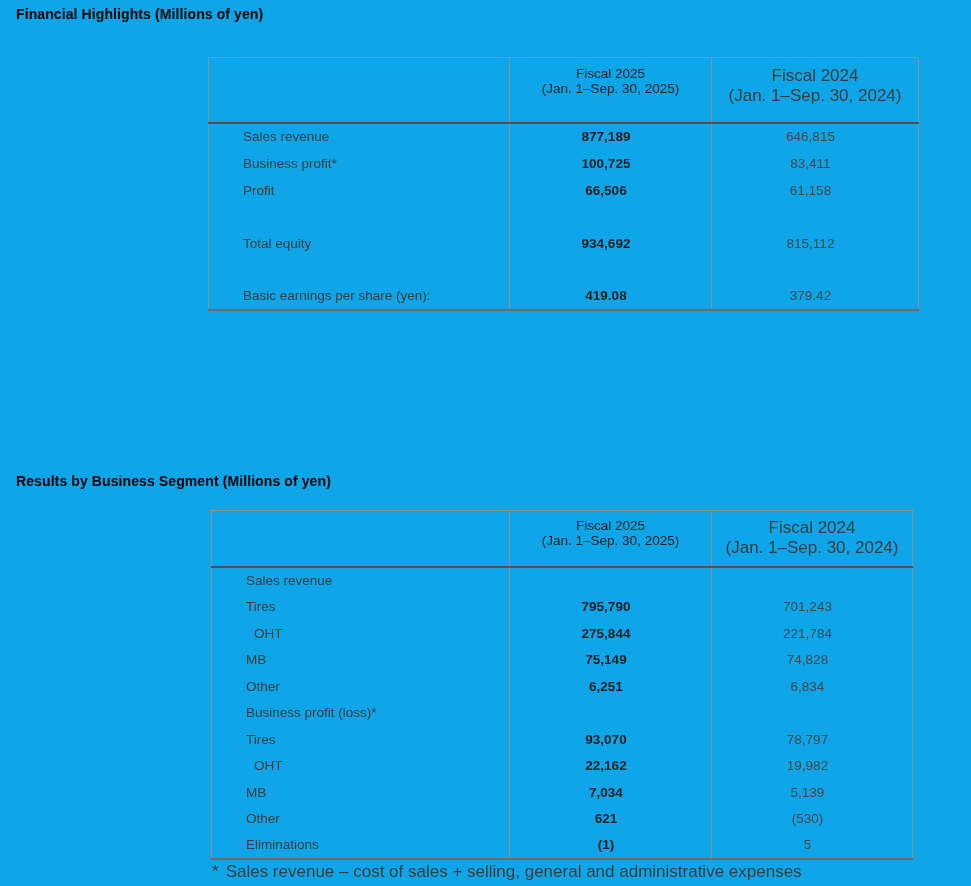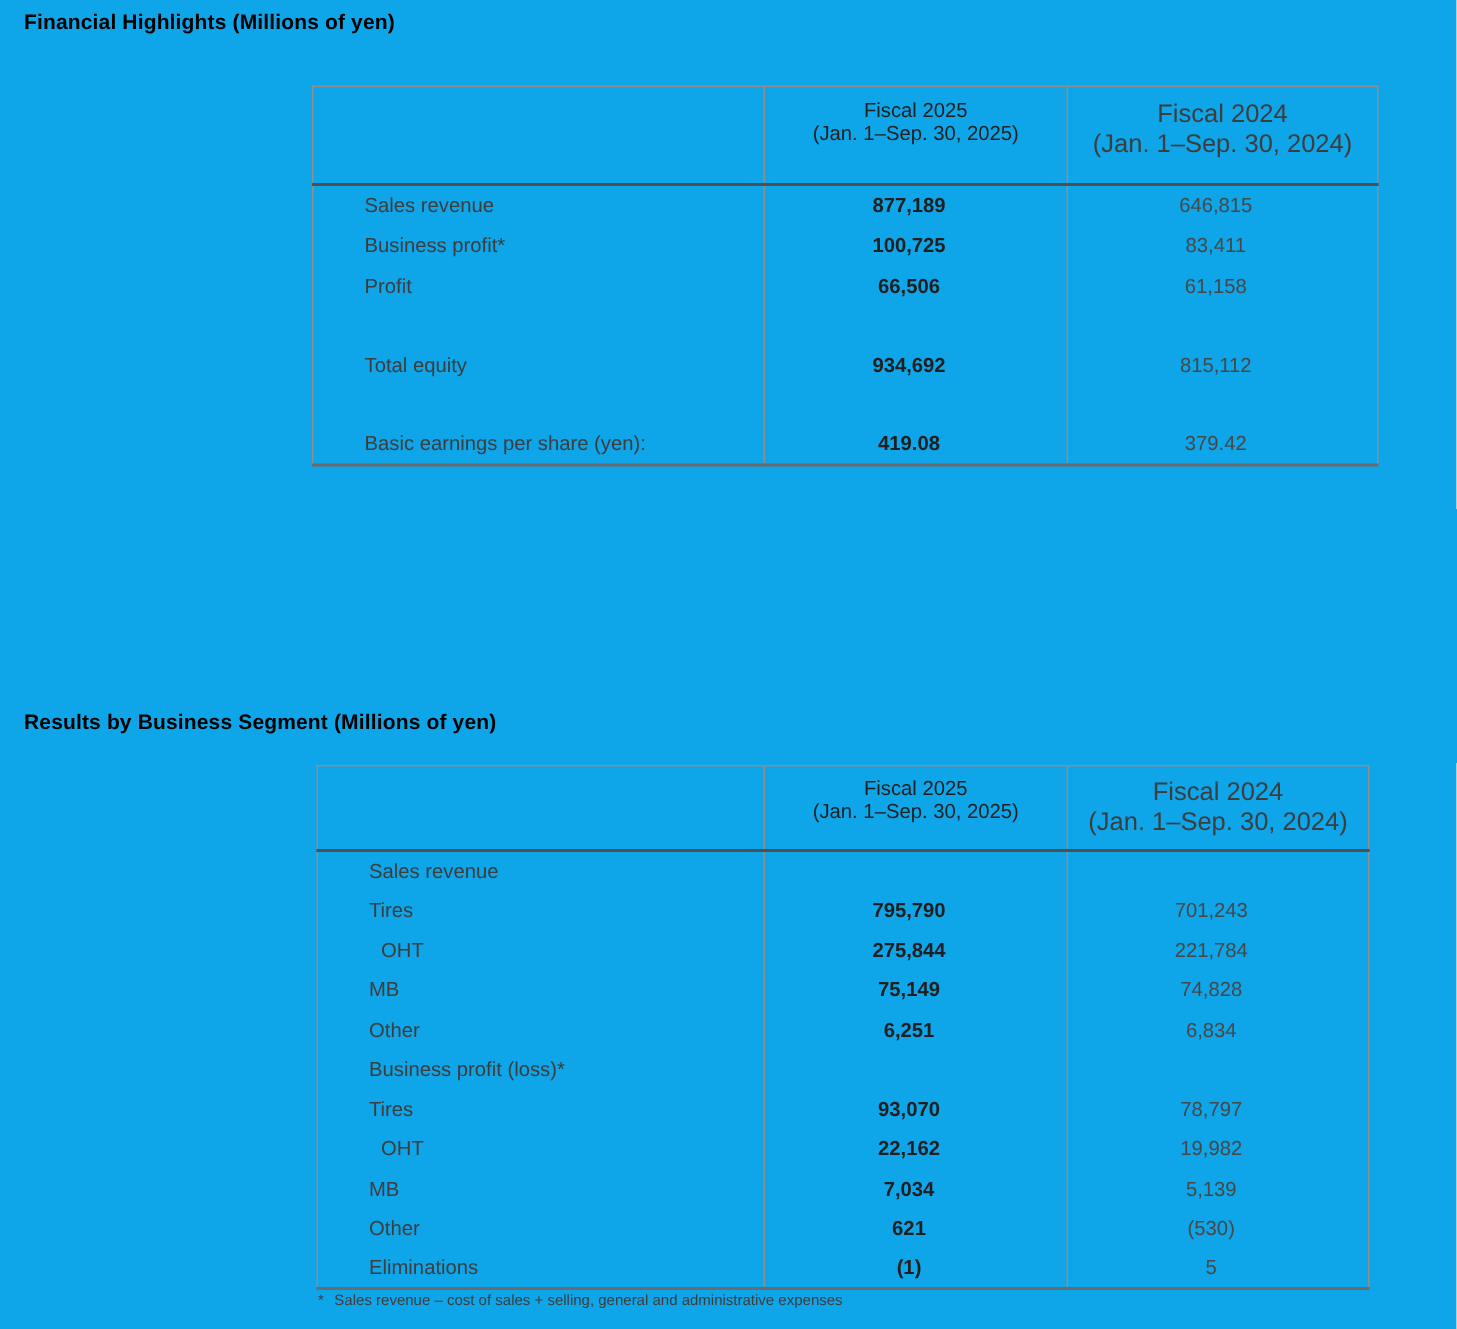--- a/index.html
+++ b/index.html
@@ -73,21 +73,21 @@
   .fin-table td.label.indent { padding-left: 42px; }
   .fin-table td.val { text-align: center; padding-right: 9px; margin-top: 21px; }
   .fin-table td.v25 { font-weight: bold; color: #1f1f1f; }
   .fin-table td.v24 { color: #474747; }
 
   .footnote {
     position: absolute;
     left: 212px;
     top: 862px;
     margin: 0;
-    font-size: 10px;
+    font-size: 17px;
     color: #3d3d3d;
   }
   .footnote .marker { margin-right: 7px; }
 </style>
 </head>
 <body>
 
 <div class="page">
 
   <div class="section-title title1">Financial Highlights (Millions of yen)</div>

